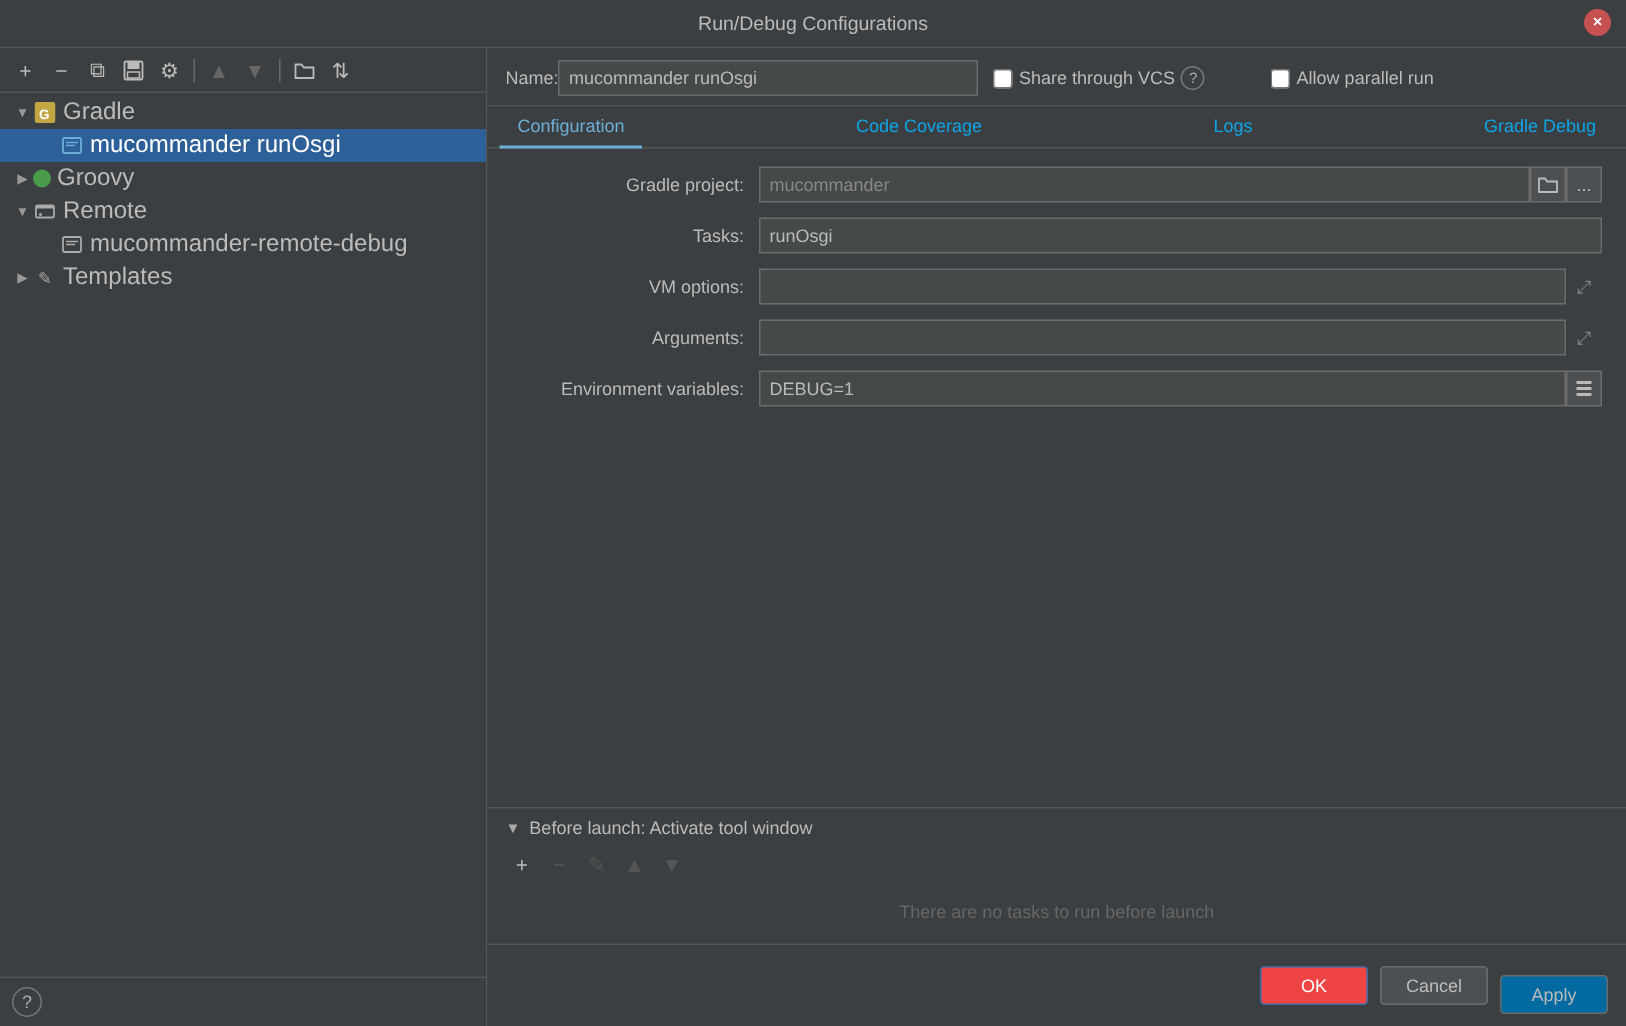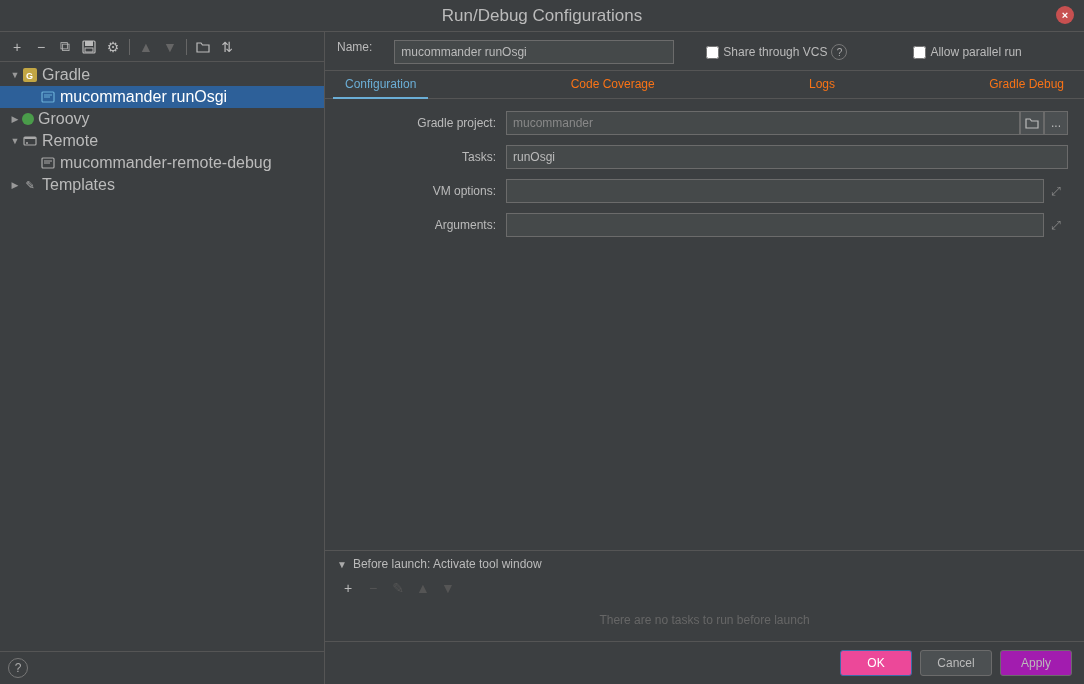--- a/index.html
+++ b/index.html
@@ -18,21 +18,21 @@
       background: #3c3f41;
       height: 32px;
       display: flex;
       align-items: center;
       justify-content: center;
       position: relative;
       border-bottom: 1px solid #555;
     }
     .title-bar-text {
       color: #bbbbbb;
-      font-size: 17px;
+      font-size: 13px;
     }
     .title-bar-close {
       position: absolute;
       right: 10px;
       top: 6px;
       width: 18px;
       height: 18px;
       background: #c75050;
       border-radius: 50%;
       display: flex;
@@ -157,22 +157,23 @@
     .right-panel {
       flex: 1;
       display: flex;
       flex-direction: column;
       background: #3c3f41;
     }
 
     
     .name-row {
       display: flex;
+      align-items: center;
       padding: 8px 12px 6px 12px;
-      gap: 22px;
+      gap: 0;
       border-bottom: 1px solid #555;
     }
     .name-label {
       color: #bbbbbb;
       font-size: 12px;
       white-space: nowrap;
     }
     .name-input {
       width: 280px;
       height: 24px;
@@ -219,21 +220,21 @@
       display: flex;
       padding: 0 8px;
       border-bottom: 1px solid #555;
       background: #3c3f41;
       justify-content: space-between;
     }
     .tab {
       padding: 6px 12px;
       cursor: pointer;
       font-size: 12px;
-      color: #f97316;
+      color: #0ea5e9;
       border-bottom: 2px solid transparent;
       margin-bottom: -1px;
     }
     .tab.active {
       color: #6baed6;
       border-bottom: 2px solid #6baed6;
     }
 
     
     .config-content {
@@ -355,33 +356,34 @@
     }
     .footer-btn {
       min-width: 72px;
       height: 26px;
       padding: 0 16px;
       font-size: 12px;
       cursor: pointer;
       border-radius: 3px;
     }
     .footer-btn.ok {
-      background: #ec4899;
+      background: #ef4444;
       border: 1px solid #3a6da8;
       color: #ffffff;
     }
     .footer-btn.cancel {
       background: #4c5052;
       border: 1px solid #6b6b6b;
       color: #bbbbbb;
     }
     .footer-btn.apply {
-      background: #a21caf;
+      background: #0369a1;
       border: 1px solid #6b6b6b;
       color: #bbbbbb;
+      margin-top: 12px;
     }
 
     
     ::-webkit-scrollbar { width: 8px; }
     ::-webkit-scrollbar-track { background: #3c3f41; }
     ::-webkit-scrollbar-thumb { background: #666; border-radius: 4px; }
   </style>
 </head>
 <body>
 
@@ -547,20 +549,33 @@
       </div>
 
       <div class="form-row">
         <span class="form-label">Arguments:</span>
         <div class="form-field">
           <input class="text-input" type="text" style="">
           <button class="expand-icon" title="Expand">⤢</button>
         </div>
       </div>
 
+      <div class="form-row">
+        <span class="form-label">Environment variables:</span>
+        <div class="form-field">
+          <input class="text-input" type="text" value="DEBUG=1" style="">
+          <button class="input-btn" title="Browse">
+            <svg width="12" height="12" viewBox="0 0 12 12" fill="#bbbbbb">
+              <rect x="1" y="1" width="10" height="2" fill="#bbbbbb"></rect>
+              <rect x="1" y="5" width="10" height="2" fill="#bbbbbb"></rect>
+              <rect x="1" y="9" width="10" height="2" fill="#bbbbbb"></rect>
+            </svg>
+          </button>
+        </div>
+      </div>
 
     </div>
 
     <div class="before-launch">
       <div class="before-launch-header">
         <span class="before-launch-arrow">▼</span>
         <span class="before-launch-title">Before launch: Activate tool window</span>
       </div>
       <div class="before-launch-toolbar">
         <button class="bl-btn" title="Add">+</button>

